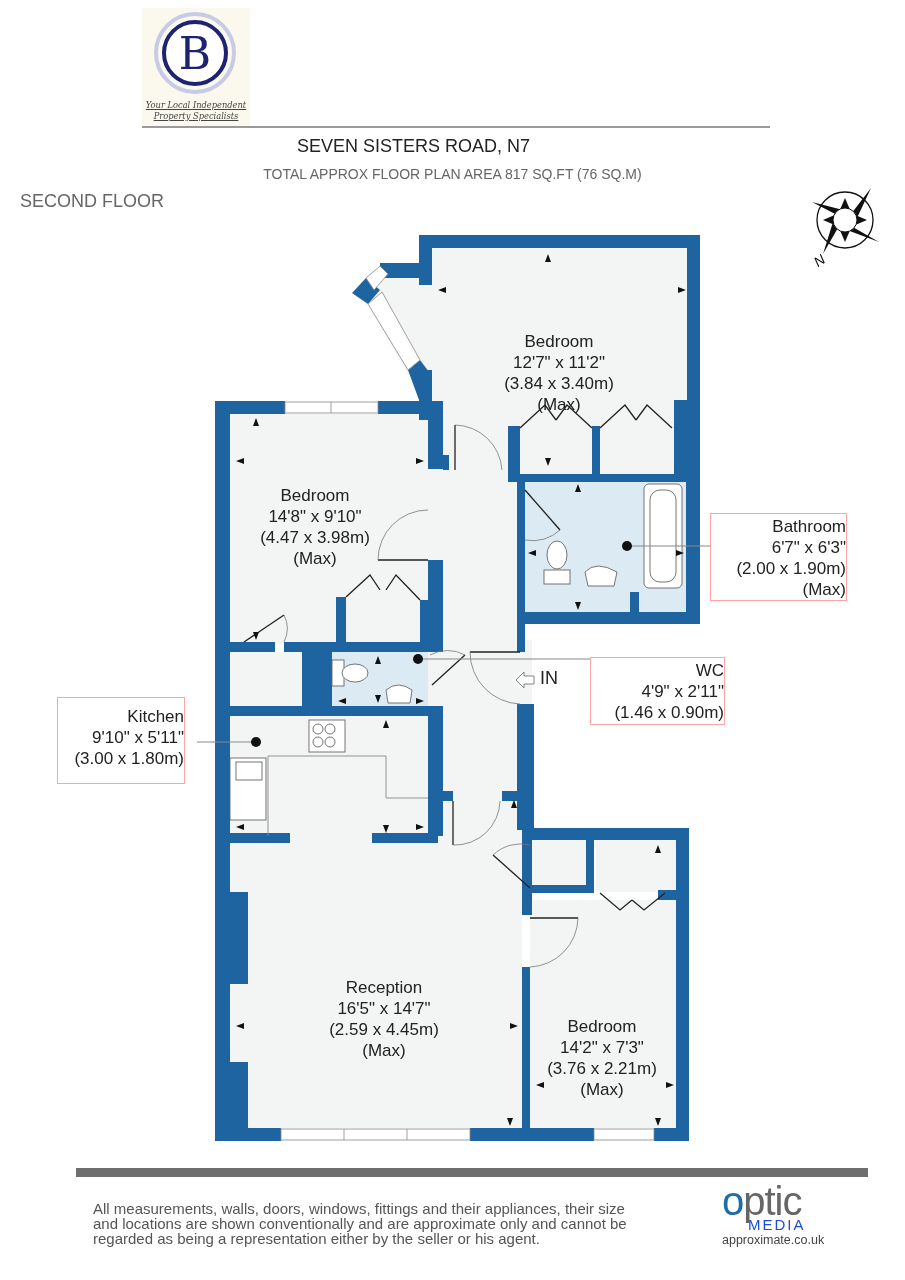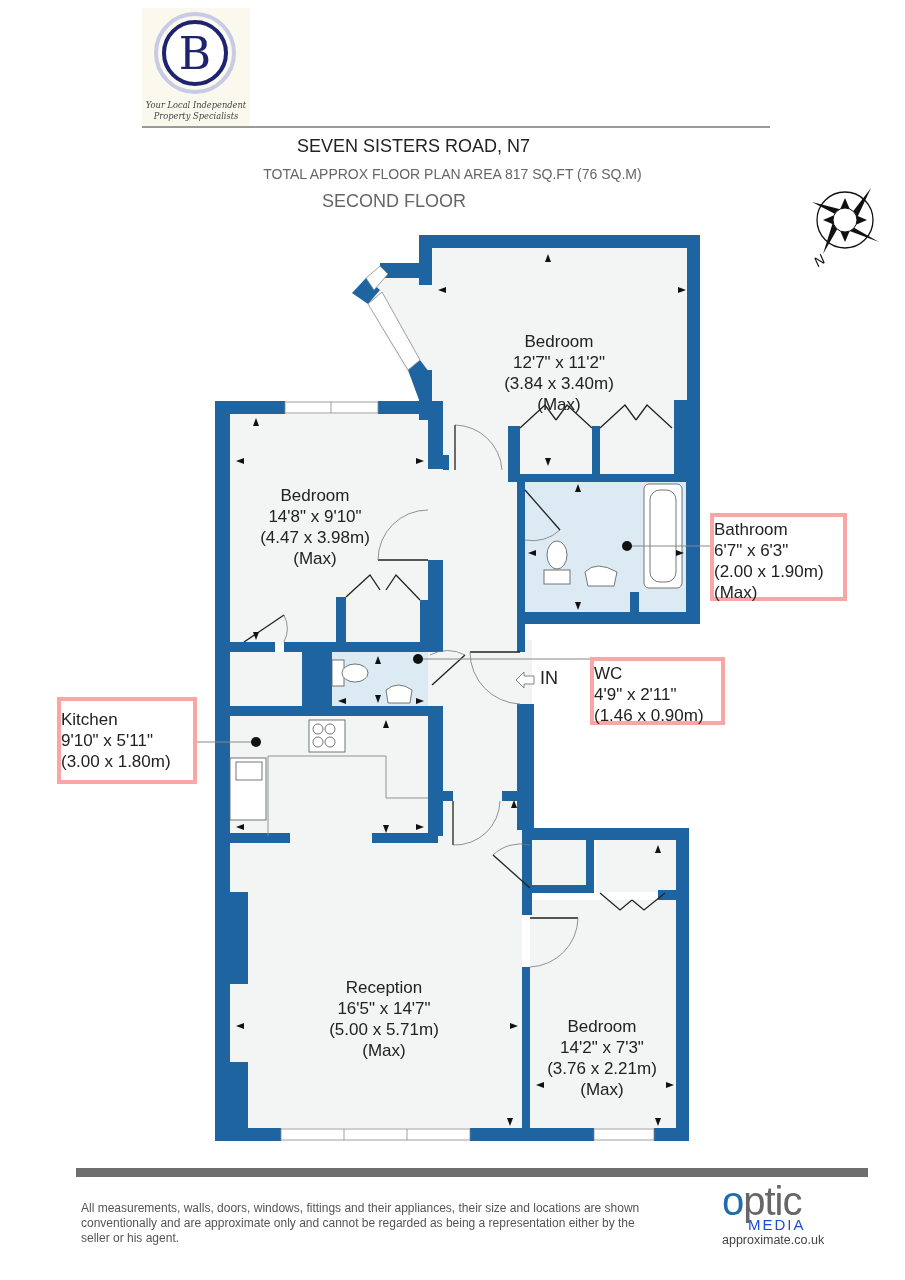--- a/index.html
+++ b/index.html
@@ -7,30 +7,30 @@
          font-family: "Liberation Sans", sans-serif; color: #222; }
   .abs { position: absolute; }
   .logo-box { left: 142px; top: 8px; width: 108px; height: 118px; background: #fbf8ee; }
   .logo-ring { position: absolute; left: 12px; top: 4px; width: 82px; height: 82px; border-radius: 50%;
                border: 4px solid #c8cbe6; box-sizing: border-box; }
   .logo-ring-inner { position: absolute; left: 4px; top: 4px; right: 4px; bottom: 4px; border-radius: 50%;
                border: 4px solid #1d2371; background: #fff; box-sizing: border-box;
                display: flex; align-items: center; justify-content: center; }
   .logo-letter { font-family: "DejaVu Serif", serif; font-size: 44px; color: #1d2371; line-height: 1; margin-top: 2px; }
   .logo-tag { position: absolute; left: 0; width: 108px; text-align: center; font-family: "DejaVu Serif", serif;
-              font-style: italic; font-size: 8.3px; color: #444; line-height: 11px; top: 92px; }
+              font-style: italic; font-size: 8.3px; color: #444; line-height: 11px; top: 92px; text-decoration: underline; }
   .header-rule { left: 142px; top: 126px; width: 628px; height: 2px; background: #9a9a9a; }
   .title { left: 0; width: 827px; text-align: center; top: 136px; font-size: 18px; color: #222; }
   .subtitle { left: 0; width: 905px; text-align: center; top: 166px; font-size: 14px; color: #666; }
-  .floor { left: 0; width: 788px; text-align: center; top: 191px; font-size: 18px; color: #666; }
+  .floor { left: 0; width: 788px; top: 191px; font-size: 18px; color: #666; padding-left: 20px; }
   .plan { left: 0; top: 0; }
-  .label-box { background: #fff; border: 4px solid #fca5a5; text-align: left; font-size: 17px; line-height: 21px; color: #222; box-sizing: border-box; }
+  .label-box { background: #fff; border: 1px solid #fca5a5; text-align: right; font-size: 17px; line-height: 21px; color: #222; box-sizing: border-box; }
   .room-label { text-align: center; font-size: 17px; line-height: 21px; color: #222; width: 200px; margin-top: 31px; }
   .footer-bar { left: 76px; top: 1168px; width: 792px; height: 9px; background: #6e6e6e; }
-  .disclaimer { left: 81px; top: 1201px; width: 560px; font-size: 12px; line-height: 15px; color: #555; }
+  .disclaimer { left: 93px; top: 1201px; width: 560px; font-size: 15px; line-height: 15px; color: #555; }
   .optic { left: 722px; top: 1184px; width: 110px; }
   .optic-word { font-size: 40px; line-height: 34px; color: #666; letter-spacing: -1px; }
   .optic-o { color: #1e6cab; }
   .optic-media { font-size: 15px; color: #1d4ed8; letter-spacing: 2px; margin-left: 26px; line-height: 14px; }
   .optic-url { font-size: 12.5px; color: #444; line-height: 16px; }
 </style>
 </head>
 <body>
 
 <div class="abs logo-box">
@@ -273,42 +273,42 @@
 </div>
 <div class="abs room-label" style="left:215px; top:454px;">
   <div>Bedroom</div>
   <div>14'8" x 9'10"</div>
   <div>(4.47 x 3.98m)</div>
   <div>(Max)</div>
 </div>
 <div class="abs room-label" style="left:284px; top:946px;">
   <div>Reception</div>
   <div>16'5" x 14'7"</div>
-  <div>(5.00 x 5.71m)</div>
+  <div>(2.59 x 4.45m)</div>
   <div>(Max)</div>
 </div>
 <div class="abs room-label" style="left:502px; top:985px;">
   <div>Bedroom</div>
   <div>14'2" x 7'3"</div>
   <div>(3.76 x 2.21m)</div>
   <div>(Max)</div>
 </div>
 
 <div class="abs label-box" style="left:710px; top:513px; width:137px; height:88px; padding-top:2px;">
   <div>Bathroom</div>
   <div>6'7" x 6'3"</div>
   <div>(2.00 x 1.90m)</div>
   <div>(Max)</div>
 </div>
 <div class="abs label-box" style="left:590px; top:632px; width:135px; height:68px; padding-top:2px;margin-top:25px;">
   <div>WC</div>
   <div>4'9" x 2'11"</div>
   <div>(1.46 x 0.90m)</div>
 </div>
-<div class="abs label-box" style="left:57px; top:697px; width:140px; height:87px; padding-top:8px;">
+<div class="abs label-box" style="left:57px; top:697px; width:128px; height:87px; padding-top:8px;">
   <div>Kitchen</div>
   <div>9'10" x 5'11"</div>
   <div>(3.00 x 1.80m)</div>
 </div>
 
 <div class="abs footer-bar"></div>
 <div class="abs disclaimer">All measurements, walls, doors, windows, fittings and their appliances, their size and locations are shown conventionally and are approximate only and cannot be regarded as being a representation either by the seller or his agent.</div>
 <div class="abs optic">
   <div class="optic-word"><span class="optic-o">o</span><span>ptic</span></div>
   <div class="optic-media">MEDIA</div>

